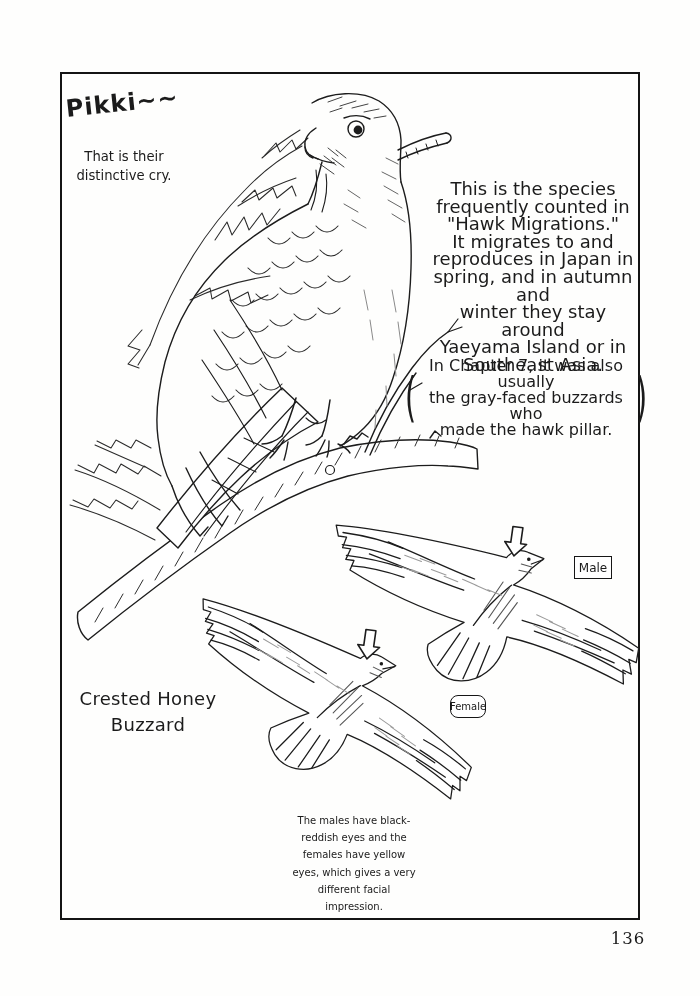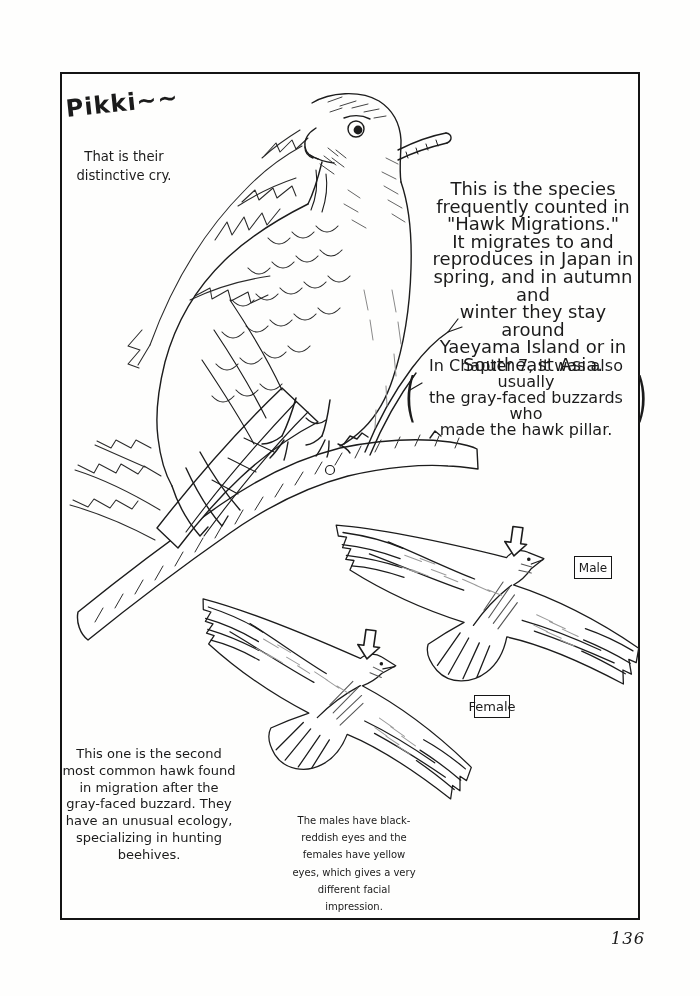--- a/index.html
+++ b/index.html
@@ -15,26 +15,26 @@
   .gfb-title{left:428px;top:146px;width:210px;font-size:18px;letter-spacing:.3px;}
   .gfb-body{left:430px;top:180px;width:206px;font-size:18px;line-height:17.6px;}
   .aside{position:absolute;left:402px;top:358px;width:248px;display:flex;
          align-items:center;justify-content:center;}
   .aside .paren{font-size:44px;font-weight:400;line-height:44px;
                 transform:scaleX(.65) scaleY(1.2);flex:0 0 auto;}
   .aside .aside-text{font-size:16px;line-height:16px;text-align:center;white-space:pre-line;flex:1;}
   .sex-label{position:absolute;border:1.6px solid #161616;background:#fff;
              display:flex;align-items:center;justify-content:center;}
   .male-label{left:574px;top:556px;width:36px;height:21px;border-radius:0;font-size:12px;}
-  .female-label{left:474px;top:695px;width:34px;height:21px;border-radius:0;font-size:13px;}
+  .female-label{left:450px;top:695px;width:34px;height:21px;border-radius:8px;font-size:10px;}
   .chb-title{left:58px;top:686px;width:180px;font-size:18px;line-height:26px;letter-spacing:.3px;}
   .chb-body{left:48px;top:746px;width:202px;font-size:13px;line-height:16.8px;}
   .eyes-note{left:240px;top:812px;width:228px;font-size:10px;line-height:17.2px;}
   .juvenile-note{left:458px;top:764px;width:188px;font-size:13.3px;line-height:17.4px;}
-  .pagenum{left:598px;top:928px;width:60px;font-size:16.5px;font-style:italic;
+  .pagenum{left:598px;top:928px;width:60px;font-size:16.5px;
            font-family:"DejaVu Serif",serif;letter-spacing:1px;}
 </style>
 </head>
 <body>
 
 <div class="page">
 
   <div class="panel"></div>
 
   <svg class="art" width="700" height="996" viewBox="0 0 700 996">
@@ -237,28 +237,23 @@
     <span class="aside-text">In Chapter 7, it was also usually
 the gray-faced buzzards who
 made the hawk pillar.</span>
     <span class="paren">)</span>
   </div>
 
   <div class="sex-label male-label">Male</div>
 
   <div class="sex-label female-label">Female</div>
 
-
-  <div class="txt chb-body">This one is the second
-most common hawk found
-in migration after the
-gray-faced buzzard. They
-have an unusual ecology,
-specializing in hunting
-beehives.</div>
+  <div class="txt chb-title">Crested Honey
+Buzzard</div>
+
 
   <div class="txt eyes-note">The males have black-
 reddish eyes and the
 females have yellow
 eyes, which gives a very
 different facial
 impression.</div>
 
 
   <div class="txt pagenum">136</div>

